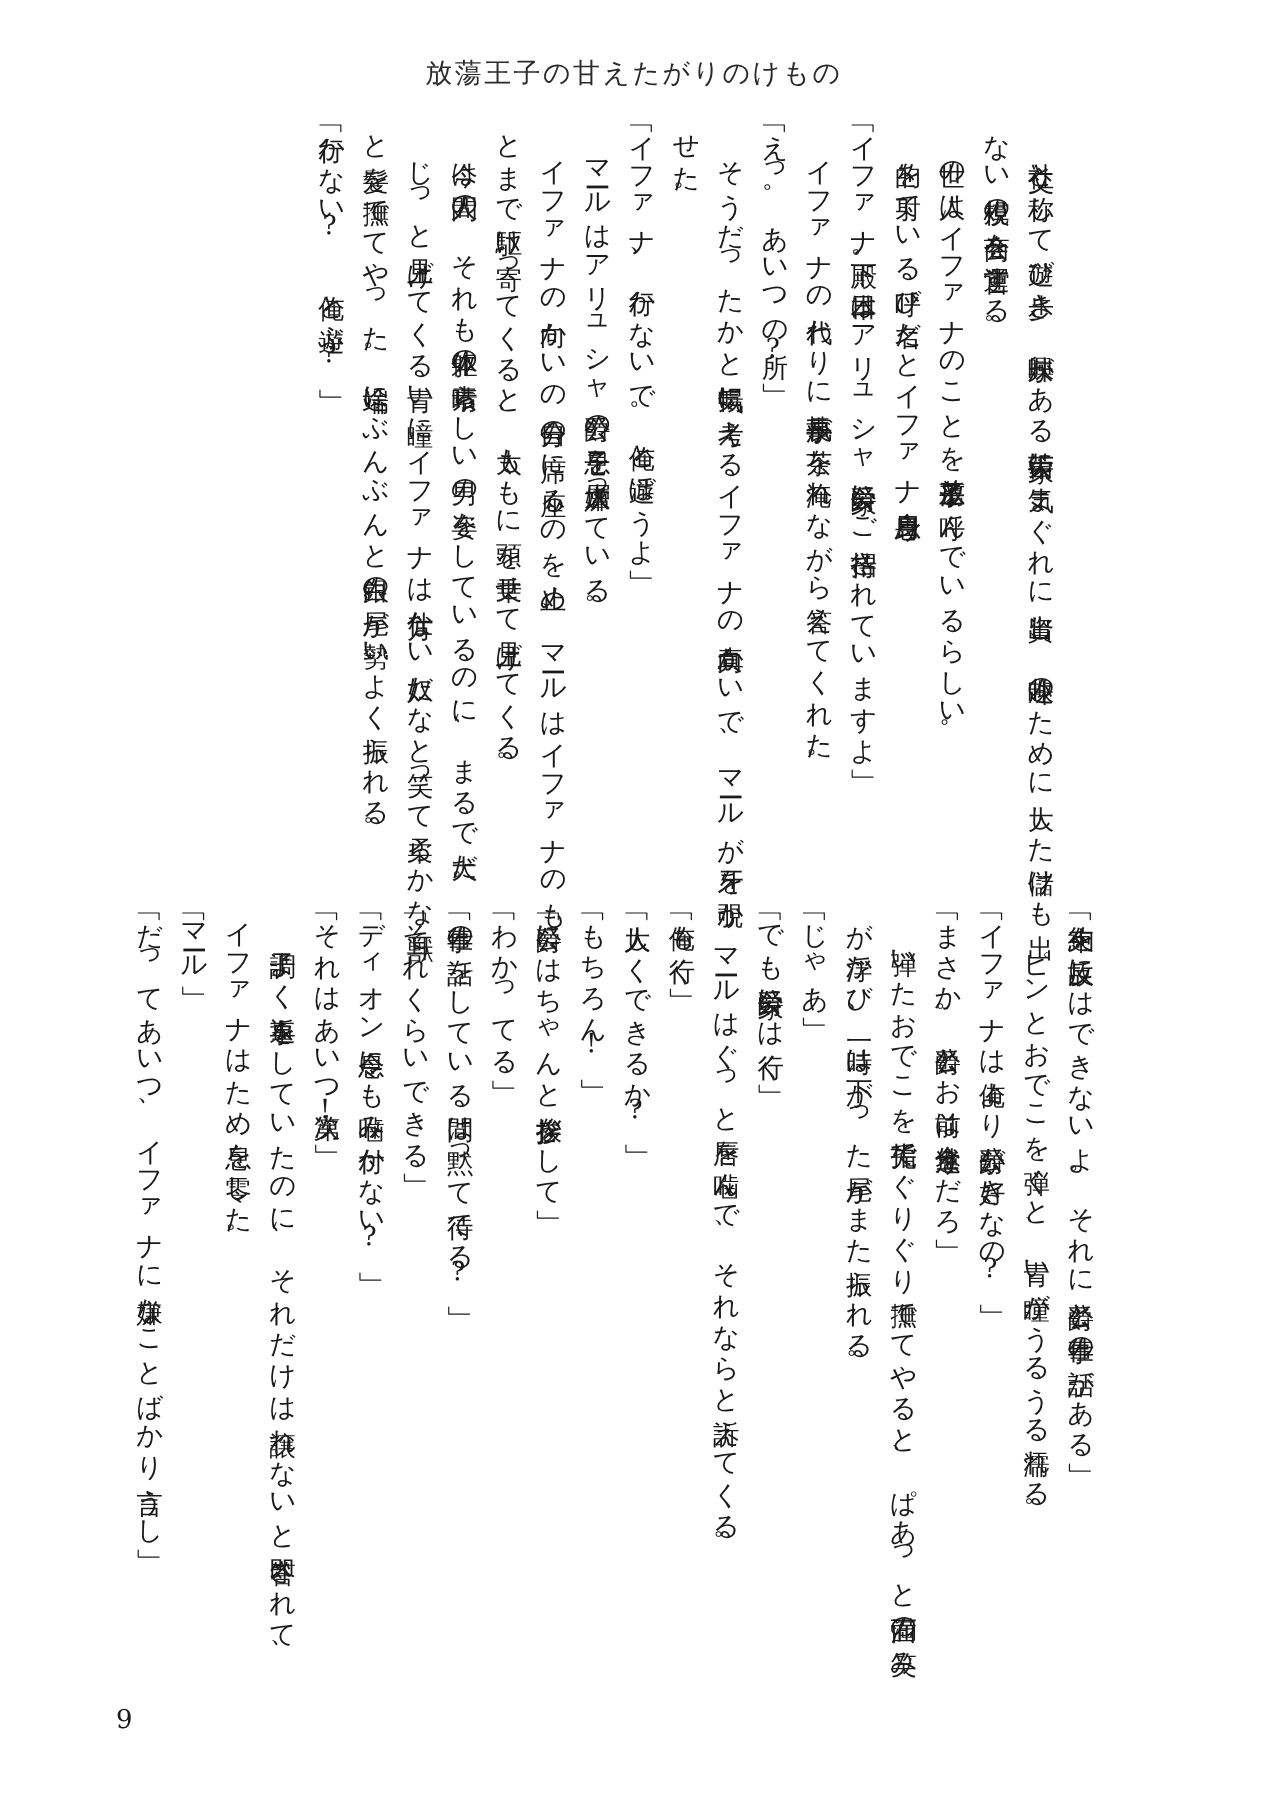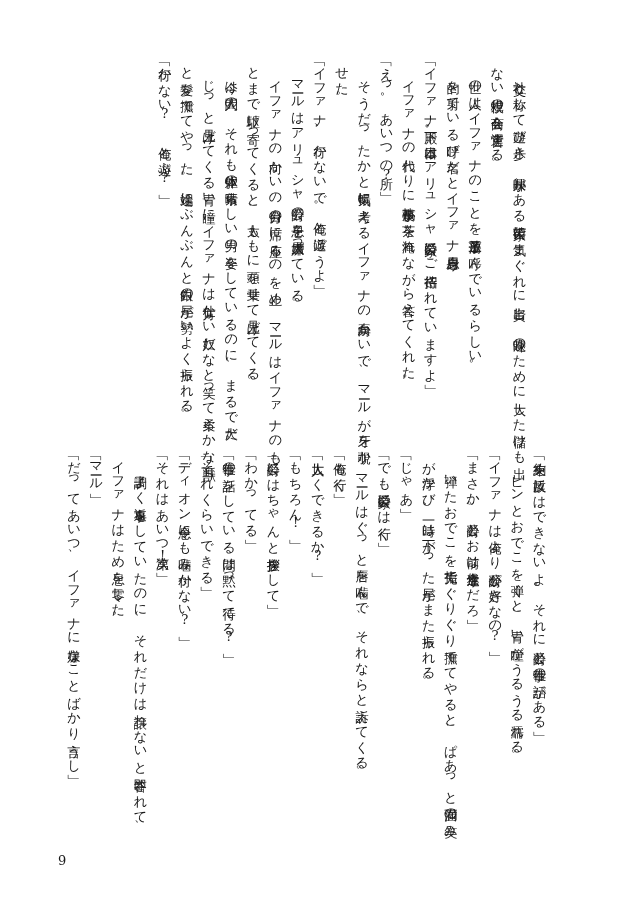--- a/index.html
+++ b/index.html
@@ -65,20 +65,21 @@
     font-size: 13px;
     color: #1a1a1a;
     font-family: "DejaVu Serif", "Liberation Serif", serif;
   }
 </style>
 </head>
 <body>
 
 <div class="page">
 
+  <div class="running-head">放蕩王子の甘えたがりのけもの</div>
 
   <div class="body-block" id="block-one">
       <p>社交と称して遊び歩き、興味がある芸術家に気まぐれに出資し、趣味のために大した儲けも出ない規模の商会を運営する。</p>
       <p>世の人はイファナのことを放蕩王子と呼んでいるらしい。</p>
       <p>的を射ている呼び名だとイファナ自身思う。</p>
       <p class="noindent">「イファナ殿下。本日はアリュシャ公爵家にご招待されていますよ」</p>
       <p>イファナの代わりに執事長が茶を淹れながら答えてくれた。</p>
       <p class="noindent">「えっ。あいつの所?」</p>
       <p>そうだったかと暢気に考えるイファナの真向かいで、マールが牙を覗かせた。</p>
       <p class="noindent">「イファナ、行かないで。俺と遊ぼうよ」</p>

